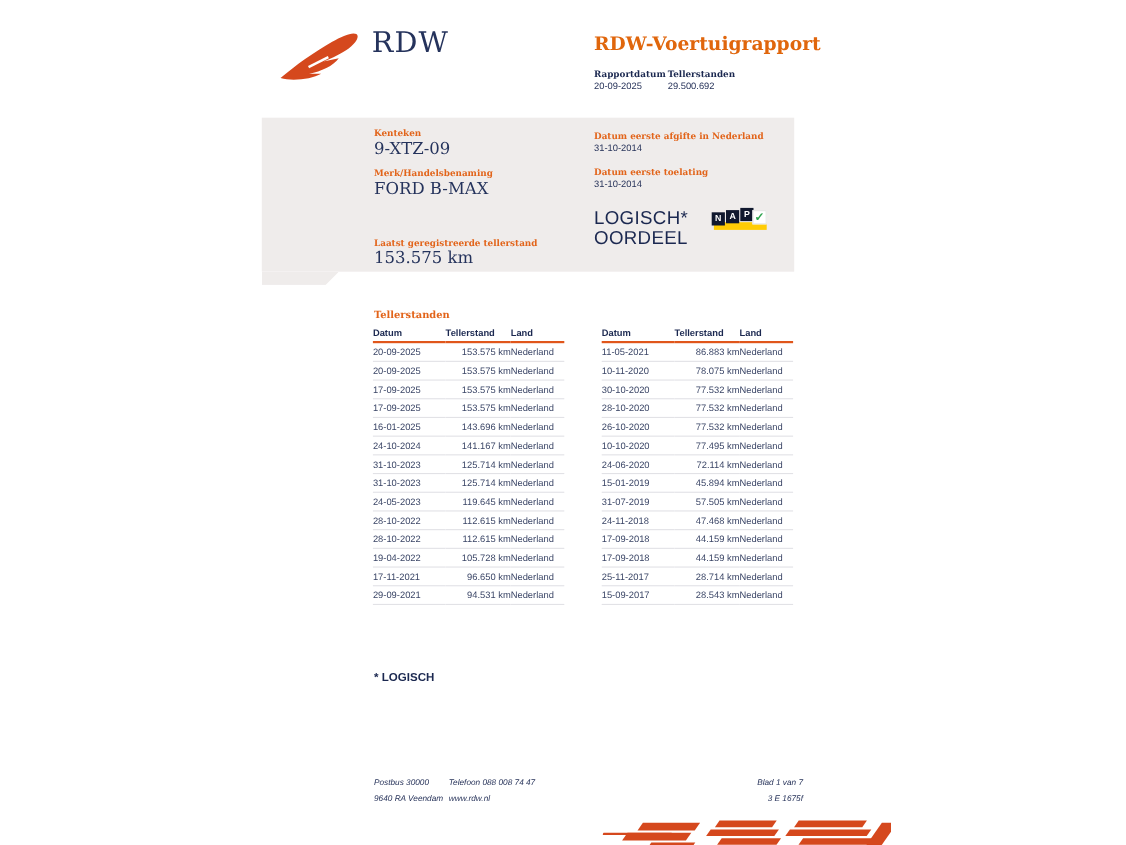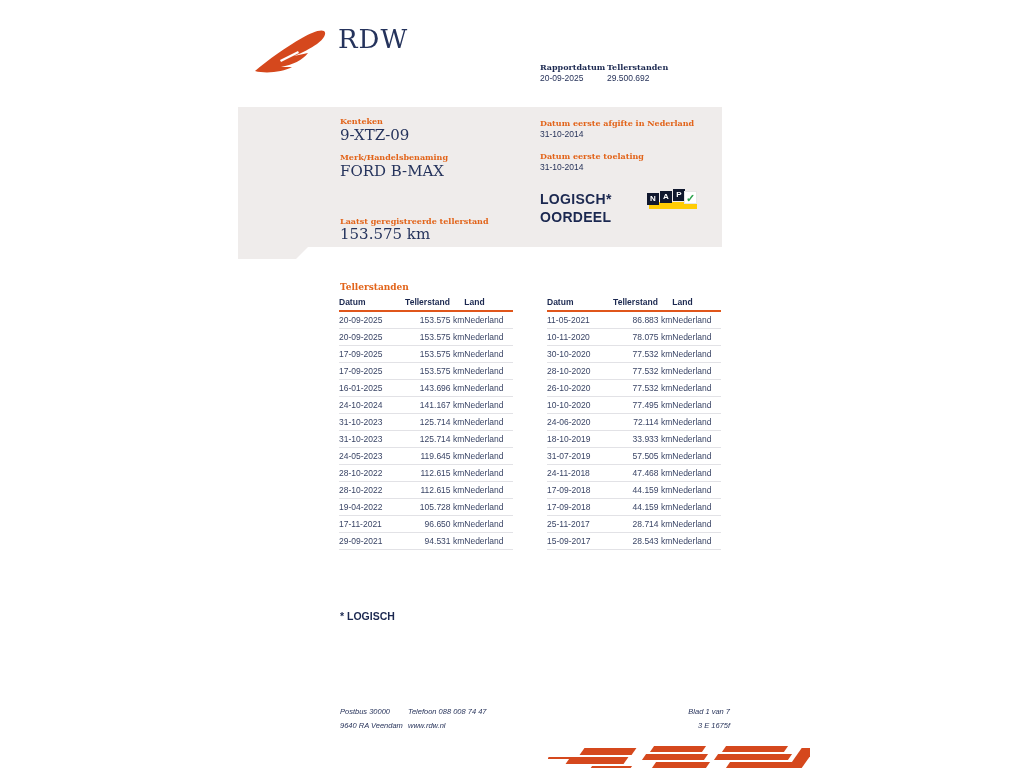--- a/index.html
+++ b/index.html
@@ -30,22 +30,22 @@
   .meta-value{position:absolute;top:69px;font-size:8.5px;color:var(--navy-text);}
 
   
   .panel{position:absolute;left:238px;top:103px;width:484px;height:140px;background:var(--panel-bg);}
   .panel-notch{position:absolute;left:238px;top:243px;width:70px;height:12px;background:var(--panel-bg);
     clip-path:polygon(0 0,100% 0,calc(100% - 12px) 100%,0 100%);}
   .f-label{position:absolute;font-size:8px;font-weight:bold;color:var(--label-orange);
     font-family:"DejaVu Serif",serif;}
   .f-value-lg{position:absolute;font-size:15px;color:#25335C;font-family:"DejaVu Serif",serif;}
   .f-value-sm{position:absolute;font-size:8.5px;color:var(--navy-text);}
-  .oordeel{position:absolute;left:540px;top:186px;font-size:14px;line-height:18px;
-    font-weight:bold;color:var(--navy-dark);letter-spacing:.3px;}
+  .oordeel{position:absolute;left:540px;top:186px;font-size:17px;line-height:18px;
+    font-weight:normal;color:var(--navy-dark);letter-spacing:.3px;}
 
   
   .nap{position:absolute;left:647px;top:185px;width:52px;height:22px;}
   .nap-yellow{position:absolute;left:2px;top:13px;width:48px;height:7px;background:var(--nap-yellow);}
   .nap-box{position:absolute;width:12px;height:12px;background:#10182E;color:#fff;
     font-size:8px;font-weight:bold;text-align:center;line-height:12px;}
   .nap-check{position:absolute;left:37px;top:2px;width:13px;height:13px;background:#fff;
     border:1px solid #e6e6e6;color:var(--check-green);font-size:11px;font-weight:bold;
     text-align:center;line-height:12px;}
 
@@ -79,20 +79,21 @@
 <body>
 
 <div class="page">
 
   <svg class="wing" viewBox="0 0 80 54">
     <path fill="#D5481D" d="M3,49 C16,38 34,25 50,16 C59,11 68,7 72,9 C75,11 72,17 65,22
       C59,26 50,31 42,34 L56,31 C51,38 40,43 29,45 L40,45 C31,50 14,52 3,49 Z"></path>
     <path fill="#ffffff" d="M28,38 L46,29 L47,31 L29,40 Z"></path>
   </svg>
   <div class="rdw-wordmark">RDW</div>
+  <div class="report-title">RDW-Voertuigrapport</div>
   <div class="meta-label" style="left:540px">Rapportdatum</div>
   <div class="meta-label" style="left:607px">Tellerstanden</div>
   <div class="meta-value" style="left:540px">20-09-2025</div>
   <div class="meta-value" style="left:607px">29.500.692</div>
 
   <div class="panel"></div>
   <div class="panel-notch"></div>
 
   <div class="f-label" style="left:340px;top:112px">Kenteken</div>
   <div class="f-value-lg" style="left:340px;top:122px">9-XTZ-09</div>
@@ -241,22 +242,22 @@
           <td class="c1">10-10-2020</td>
           <td class="c2">77.495 km</td>
           <td class="c3">Nederland</td>
         </tr>
         <tr>
           <td class="c1">24-06-2020</td>
           <td class="c2">72.114 km</td>
           <td class="c3">Nederland</td>
         </tr>
         <tr>
-          <td class="c1">18-10-2019</td>
-          <td class="c2">33.933 km</td>
+          <td class="c1">15-01-2019</td>
+          <td class="c2">45.894 km</td>
           <td class="c3">Nederland</td>
         </tr>
         <tr>
           <td class="c1">31-07-2019</td>
           <td class="c2">57.505 km</td>
           <td class="c3">Nederland</td>
         </tr>
         <tr>
           <td class="c1">24-11-2018</td>
           <td class="c2">47.468 km</td>

